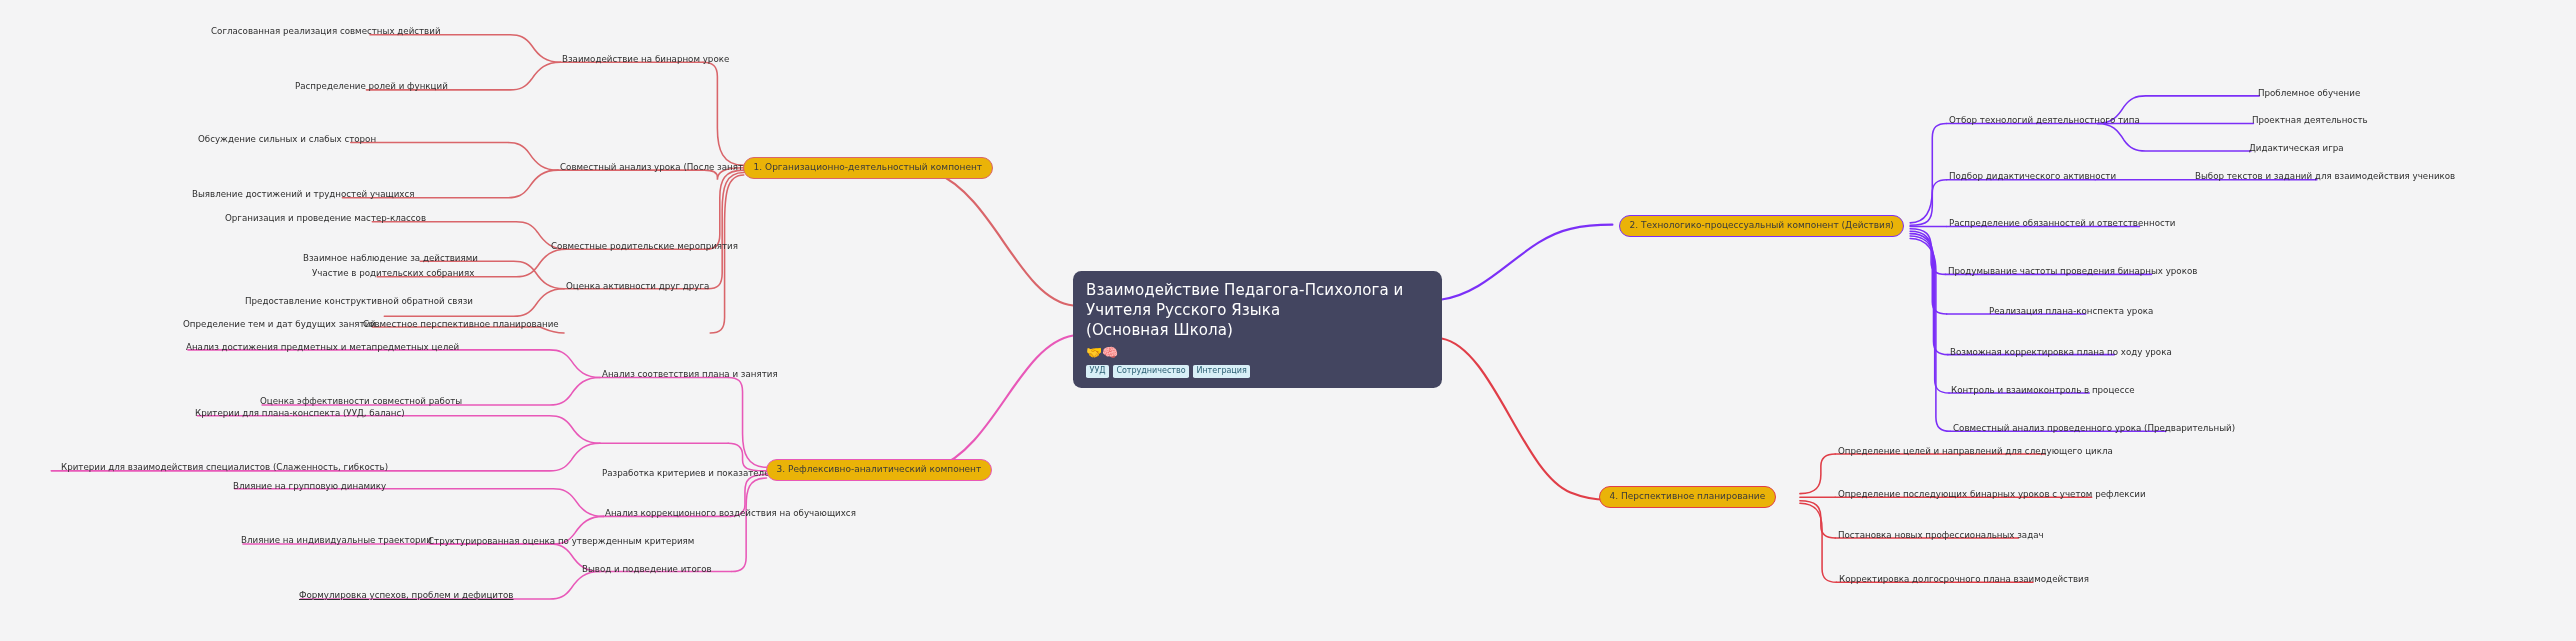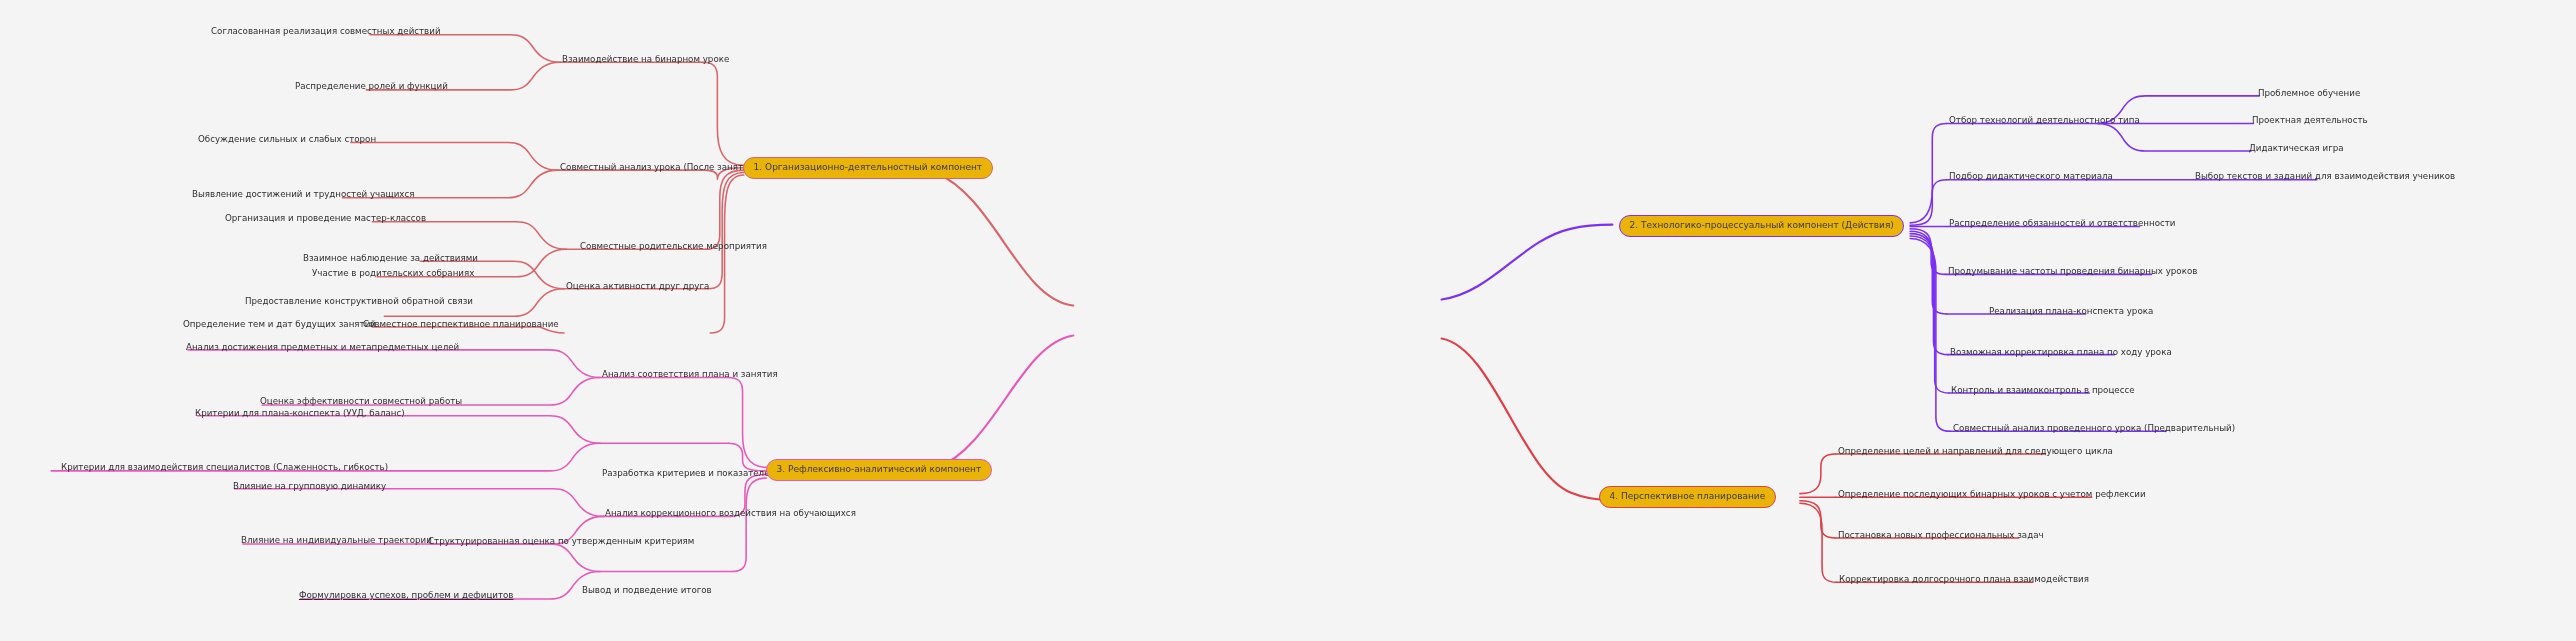--- a/index.html
+++ b/index.html
@@ -182,54 +182,64 @@
         <path d="M3003 840 C 3030 840 3040 856 3040 884 L3040 950 C3040 966 3048 972 3064 972"></path>
 
         <path d="M3062 758 L3412 758"></path>
         <path d="M3062 830 L3490 830"></path>
         <path d="M3062 898 L3368 898"></path>
         <path d="M3064 972 L3392 972"></path>
       </g>
     </g>
   </svg>
 
+  <div id="root-node">
+    <div id="root-title">Взаимодействие Педагога-Психолога и Учителя Русского Языка
+(Основная Школа)</div>
+    <div id="root-emoji">🤝🧠</div>
+    <div id="root-tags">
+      <span class="root-tag">УУД</span>
+      <span class="root-tag">Сотрудничество</span>
+      <span class="root-tag">Интеграция</span>
+    </div>
+  </div>
 
   <div class="branch-node" style="left:743px; top:157px; border-color:#d9656a;">1. Организационно-деятельностный компонент</div>
 
   <div class="branch-node" style="left:1619px; top:215px; border-color:#7b2ff7;">2. Технологико-процессуальный компонент (Действия)</div>
 
   <div class="branch-node" style="left:766px; top:459px; border-color:#e858b8;">3. Рефлексивно-аналитический компонент</div>
 
   <div class="branch-node" style="left:1599px; top:486px; border-color:#e03e48;">4. Перспективное планирование</div>
 
   <div class="label lvl2" style="left:562px;  top:54px;">Взаимодействие на бинарном уроке</div>
   <div class="label" style="left:211px;  top:26px;">Согласованная реализация совместных действий</div>
   <div class="label" style="left:295px;  top:81px;">Распределение ролей и функций</div>
 
   <div class="label lvl2" style="left:560px;  top:162px;">Совместный анализ урока (После занятия)</div>
   <div class="label" style="left:198px;  top:134px;">Обсуждение сильных и слабых сторон</div>
   <div class="label" style="left:192px;  top:189px;">Выявление достижений и трудностей учащихся</div>
 
-  <div class="label lvl2" style="left:580px;  top:241px;">Совместные родительские мероприятия</div>
+  <div class="label lvl2" style="left:551px;  top:241px;">Совместные родительские мероприятия</div>
   <div class="label" style="left:225px;  top:213px;">Организация и проведение мастер-классов</div>
   <div class="label" style="left:312px;  top:268px;">Участие в родительских собраниях</div>
 
   <div class="label lvl2" style="left:566px;  top:281px;">Оценка активности друг друга</div>
   <div class="label" style="left:303px;  top:253px;">Взаимное наблюдение за действиями</div>
   <div class="label" style="left:245px;  top:296px;">Предоставление конструктивной обратной связи</div>
 
   <div class="label lvl2" style="left:363px;  top:319px;">Совместное перспективное планирование</div>
   <div class="label" style="left:183px;  top:319px;">Определение тем и дат будущих занятий</div>
 
   <div class="label lvl2" style="left:1949px; top:115px;">Отбор технологий деятельностного типа</div>
   <div class="label" style="left:2258px; top:88px;">Проблемное обучение</div>
   <div class="label" style="left:2252px; top:115px;">Проектная деятельность</div>
   <div class="label" style="left:2249px; top:143px;">Дидактическая игра</div>
 
-  <div class="label lvl2" style="left:1949px; top:171px;">Подбор дидактического материала</div>
+  <div class="label lvl2" style="left:1949px; top:171px;">Подбор дидактического активности</div>
   <div class="label" style="left:2195px; top:171px;">Выбор текстов и заданий для взаимодействия учеников</div>
 
   <div class="label lvl2" style="left:1949px; top:218px;">Распределение обязанностей и ответственности</div>
   <div class="label lvl2" style="left:1948px; top:266px;">Продумывание частоты проведения бинарных уроков</div>
   <div class="label lvl2" style="left:1949px; top:306px;padding-left:40px;">Реализация плана-конспекта урока</div>
   <div class="label lvl2" style="left:1950px; top:347px;">Возможная корректировка плана по ходу урока</div>
   <div class="label lvl2" style="left:1951px; top:385px;">Контроль и взаимоконтроль в процессе</div>
   <div class="label lvl2" style="left:1953px; top:423px;">Совместный анализ проведенного урока (Предварительный)</div>
 
   <div class="label lvl2" style="left:602px; top:369px;">Анализ соответствия плана и занятия</div>
@@ -237,21 +247,21 @@
   <div class="label" style="left:260px;  top:396px;text-align:center;">Оценка эффективности совместной работы</div>
 
   <div class="label lvl2" style="left:602px; top:435px;margin-top:33px;">Разработка критериев и показателей оценивания</div>
   <div class="label" style="left:195px;  top:408px;">Критерии для плана-конспекта (УУД, баланс)</div>
   <div class="label" style="left:49px;   top:462px;padding-left:12px;">Критерии для взаимодействия специалистов (Слаженность, гибкость)</div>
 
   <div class="label lvl2" style="left:605px; top:508px;">Анализ коррекционного воздействия на обучающихся</div>
   <div class="label" style="left:233px;  top:481px;">Влияние на групповую динамику</div>
   <div class="label" style="left:241px;  top:535px;">Влияние на индивидуальные траектории</div>
 
-  <div class="label lvl2" style="left:582px;  top:585px;">Вывод и подведение итогов</div>
+  <div class="label lvl2" style="left:582px;  top:564px;">Вывод и подведение итогов</div>
   <div class="label" style="left:428px;  top:536px;">Структурированная оценка по утвержденным критериям</div>
   <div class="label" style="left:299px;  top:590px;text-decoration:underline;">Формулировка успехов, проблем и дефицитов</div>
 
   <div class="label lvl2" style="left:1838px; top:446px;">Определение целей и направлений для следующего цикла</div>
   <div class="label lvl2" style="left:1838px; top:489px;">Определение последующих бинарных уроков с учетом рефлексии</div>
   <div class="label lvl2" style="left:1838px; top:530px;">Постановка новых профессиональных задач</div>
   <div class="label lvl2" style="left:1839px; top:574px;">Корректировка долгосрочного плана взаимодействия</div>
 
 </div>
 

